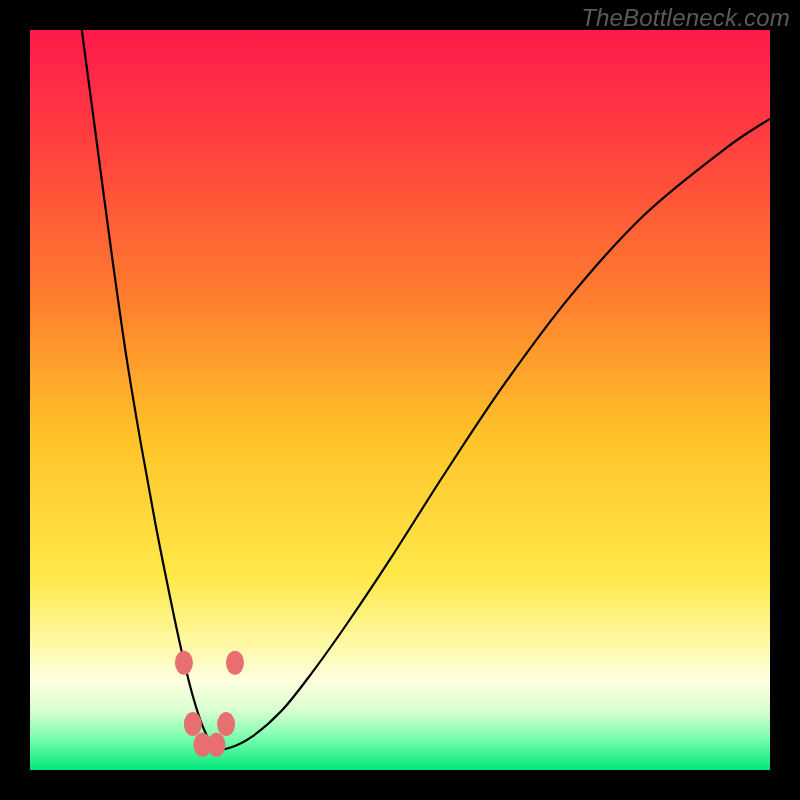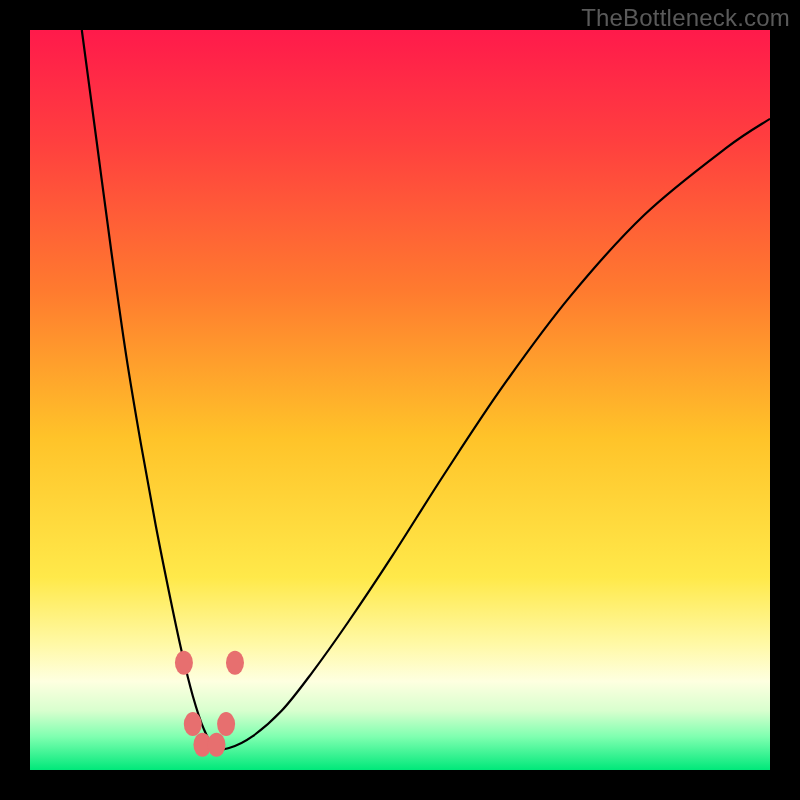--- a/index.html
+++ b/index.html
@@ -2,20 +2,21 @@
 <html><head>
 <meta charset="utf-8">
 <style>
   * { margin: 0; padding: 0; box-sizing: border-box; }
   html, body { width: 800px; height: 800px; overflow: hidden; background: #000; }
   .frame {
     position: relative;
     width: 800px;
     height: 800px;
     background: #000;
+    font-style: italic;
   }
   .plot-area {
     position: absolute;
     left: 30px;
     top: 30px;
     width: 740px;
     height: 740px;
     overflow: hidden;
   }
   .watermark {

